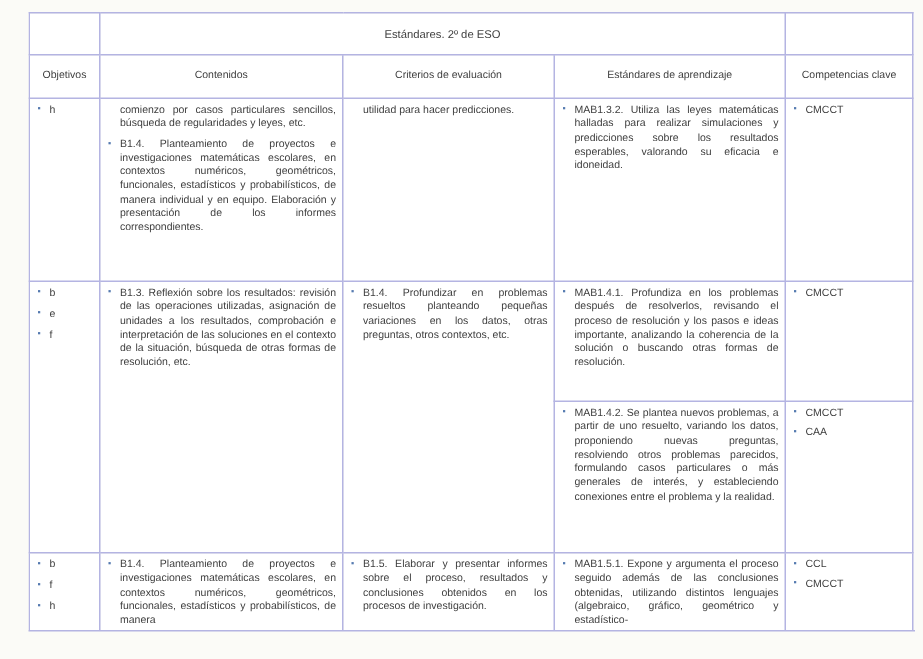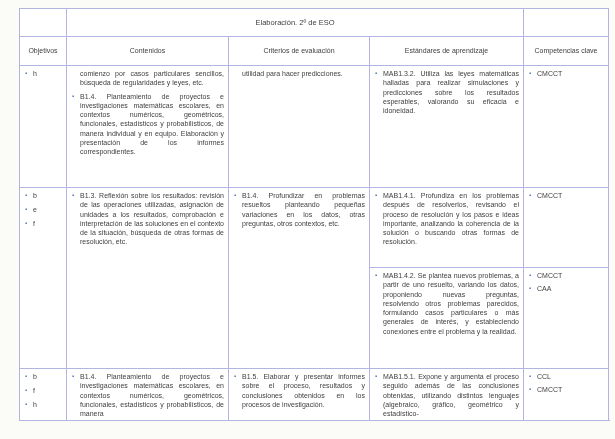--- a/index.html
+++ b/index.html
@@ -79,21 +79,21 @@
       <col style="width:47px">
         <col style="width:162px">
         <col style="width:141px">
         <col style="width:154px">
         <col style="width:85px">
     </colgroup>
 
     <tbody>
         <tr class="title-row">
       <td></td>
-      <td colspan="3">Elaboración. 2º de ESO</td>
+      <td colspan="3">Estándares. 2º de ESO</td>
       <td></td>
     </tr>
 
     <tr class="head-row">
       <td>Objetivos</td>
       <td>Contenidos</td>
       <td>Criterios de evaluación</td>
       <td>Estándares de aprendizaje</td>
       <td>Competencias clave</td>
     </tr>

